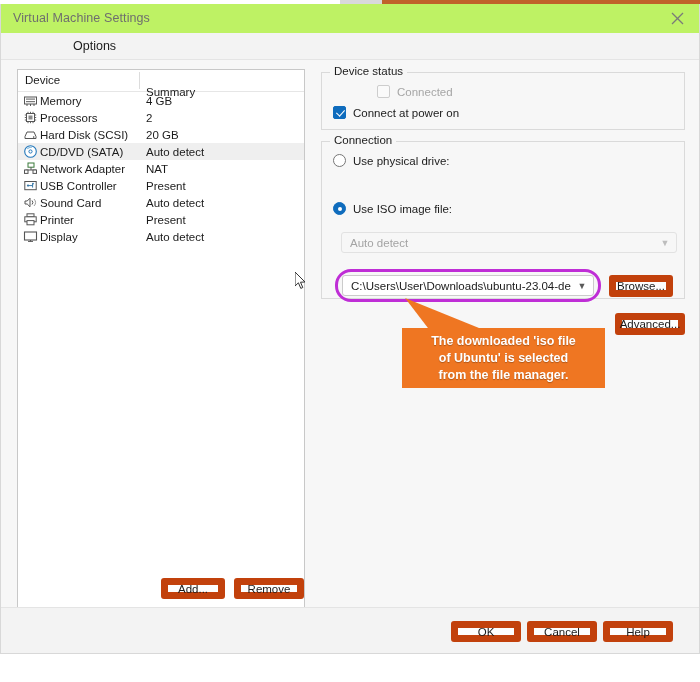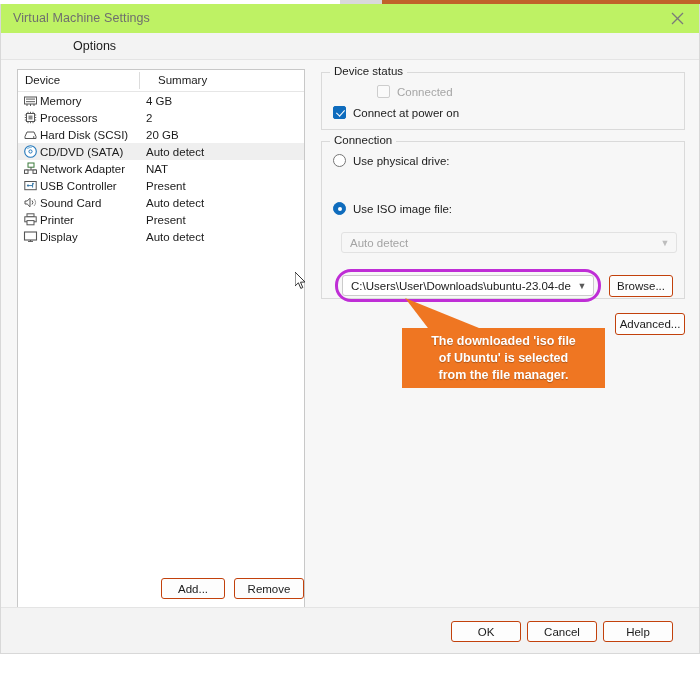--- a/index.html
+++ b/index.html
@@ -142,21 +142,21 @@
     border-bottom: 1px solid #e6e6e6;
     background: #ffffff;
   }
   #device-header .hcell {
     position: absolute;
     top: 4px;
     font-size: 11.5px;
     color: #1b1b1b;
   }
   #hdr-device { left: 7px; }
-  #hdr-summary { left: 140px; }
+  #hdr-summary { left: 128px; margin-top: 12px; }
   #col-split {
     position: absolute;
     left: 121px;
     top: 2px;
     width: 1px;
     height: 17px;
     background: #dcdcdc;
   }
   .dev-row {
     position: relative;
@@ -185,21 +185,21 @@
     left: 128px;
     font-size: 11.5px;
     color: #1b1b1b;
     white-space: nowrap;
   }
 
   
   .btn {
     box-sizing: border-box;
     background: #fdfdfd;
-    border: 1px solid #c2410c;
+    border: 7px solid #c2410c;
     border-radius: 3px;
     font-family: "Liberation Sans", sans-serif;
     font-size: 11.5px;
     color: #1b1b1b;
     display: flex;
     align-items: center;
     justify-content: center;
     cursor: default;
     position: absolute;
   }

